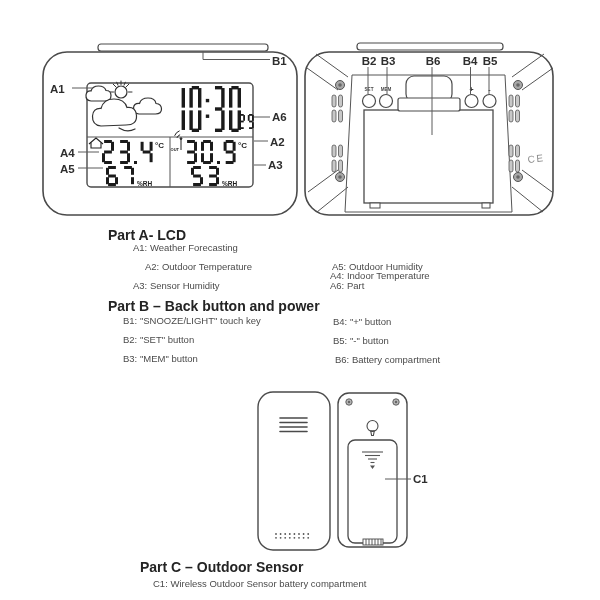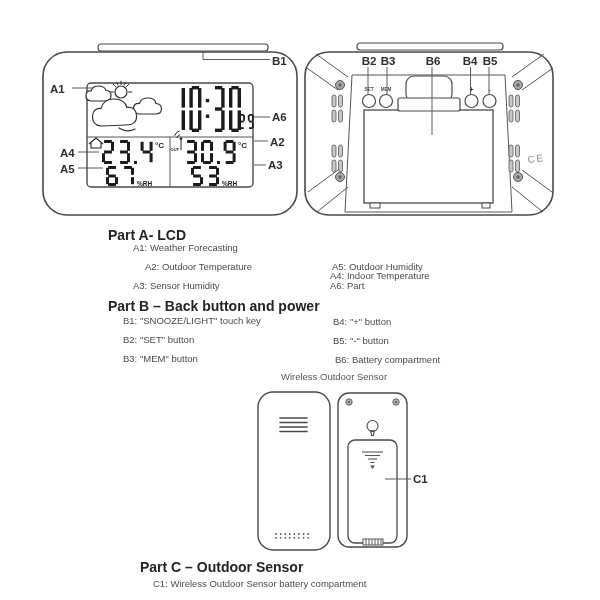--- a/index.html
+++ b/index.html
@@ -275,21 +275,20 @@
   <div class="sec-item" style="left:330px;top:280px;">A6: Part</div>
 
   <div class="sec-heading" style="left:108px;top:298px;">Part B – Back button and power</div>
   <div class="sec-item" style="left:123px;top:315px;">B1: "SNOOZE/LIGHT" touch key</div>
   <div class="sec-item" style="left:123px;top:334px;">B2: "SET" button</div>
   <div class="sec-item" style="left:123px;top:353px;">B3: "MEM" button</div>
   <div class="sec-item" style="left:333px;top:316px;">B4: "+" button</div>
   <div class="sec-item" style="left:333px;top:335px;">B5: "-" button</div>
   <div class="sec-item" style="left:335px;top:354px;">B6: Battery compartment</div>
 
-  <div class="sensor-title">Wireless Outdoor Sensor</div>
 
   <svg class="diagram" style="left:240px;top:388px;" width="200" height="172" viewBox="0 0 200 172">
 
     <rect x="18" y="4" width="72" height="158" rx="15" class="outline" stroke-width="1.4"></rect>
     <g stroke="#4a4a4a" stroke-width="1.6" stroke-linecap="round">
       <line x1="40" y1="30" x2="67" y2="30"></line>
       <line x1="40" y1="34.5" x2="67" y2="34.5"></line>
       <line x1="40" y1="39" x2="67" y2="39"></line>
       <line x1="40" y1="43.5" x2="67" y2="43.5"></line>
     </g>

